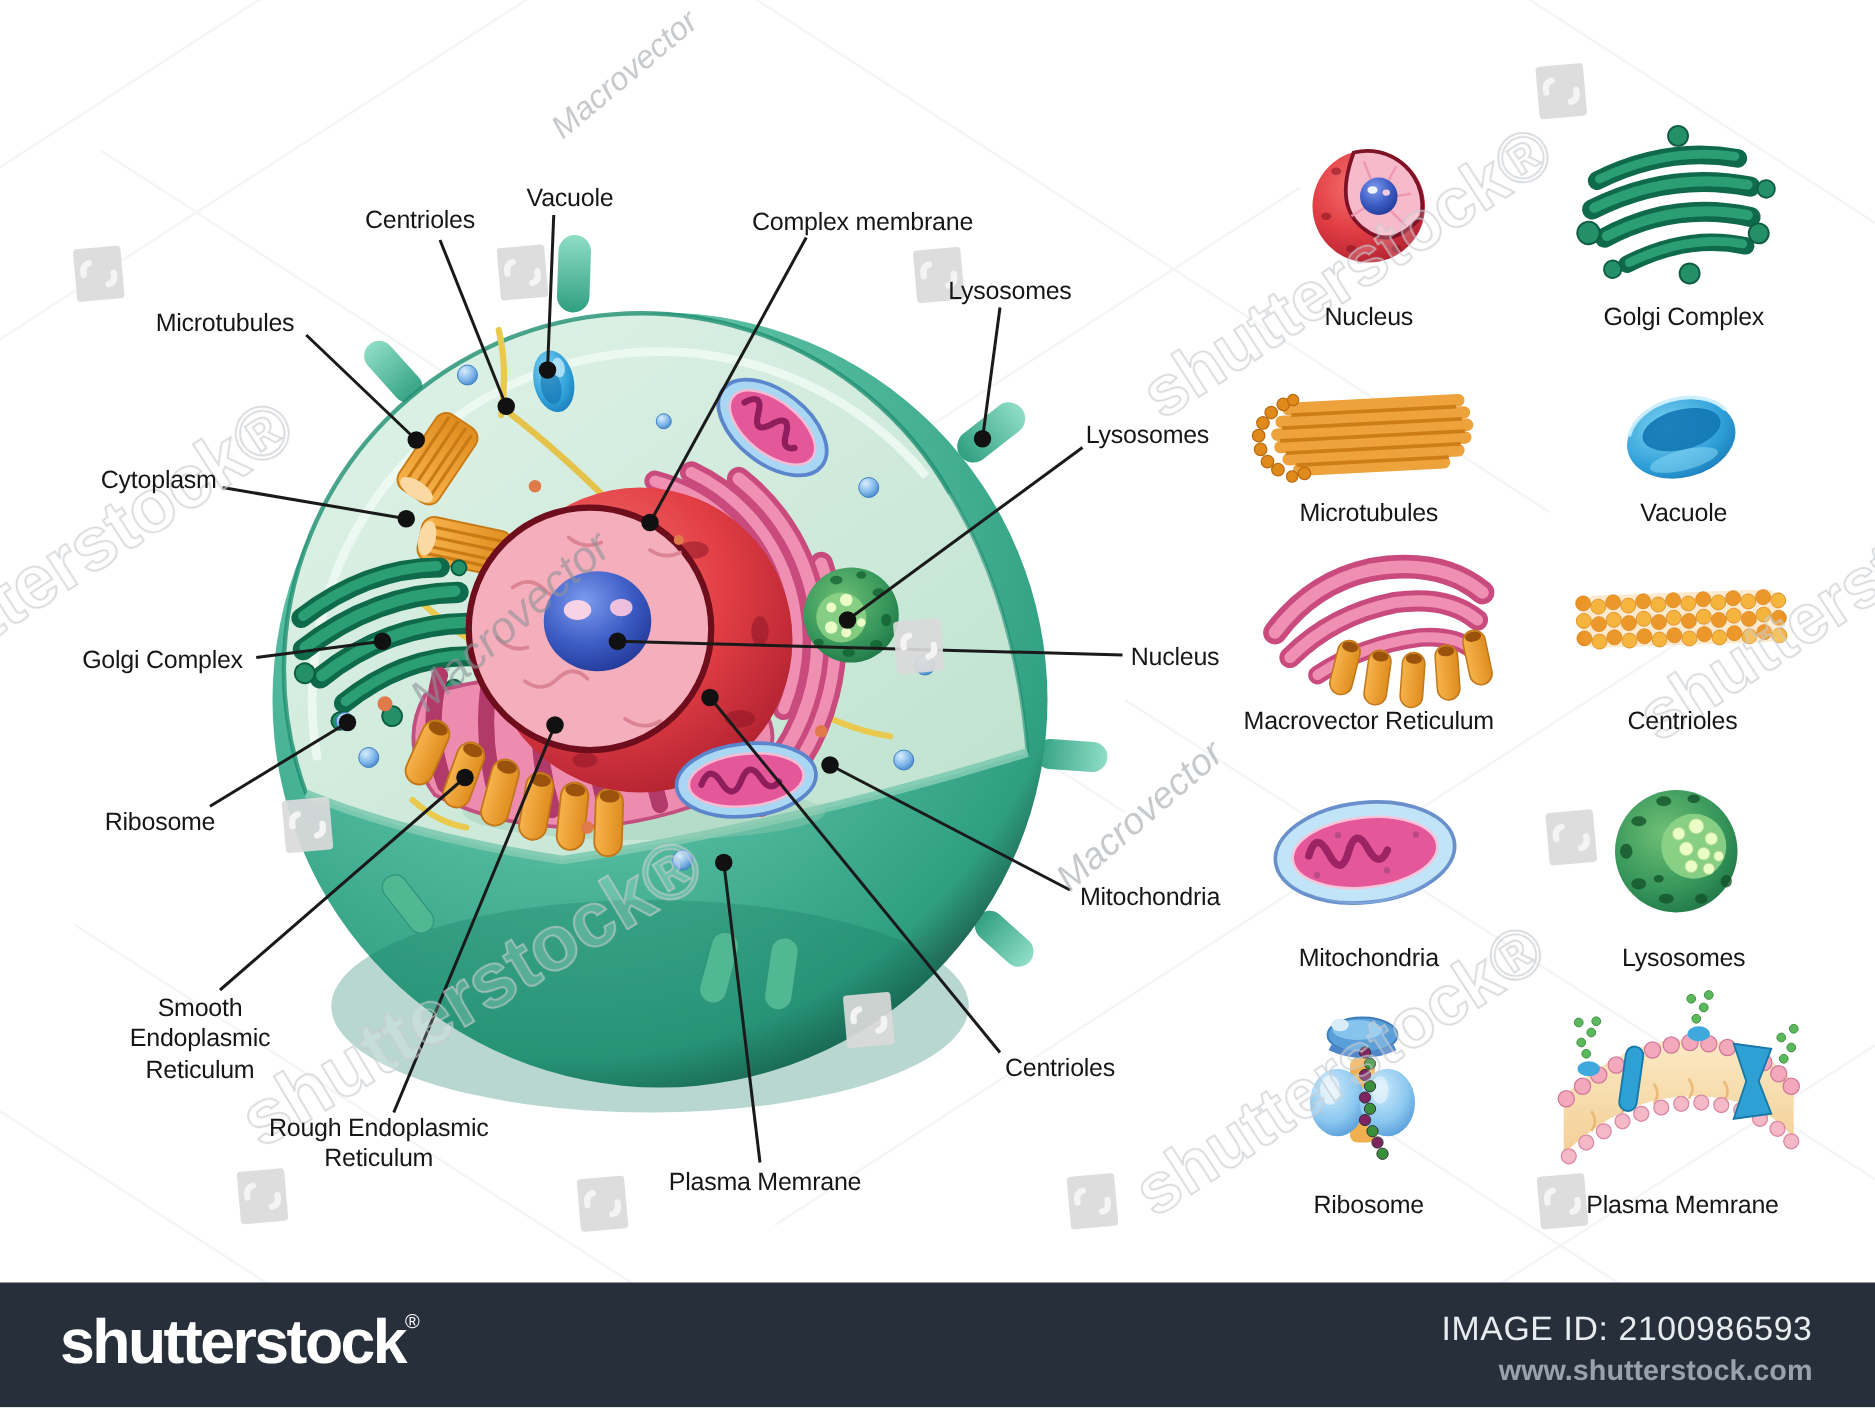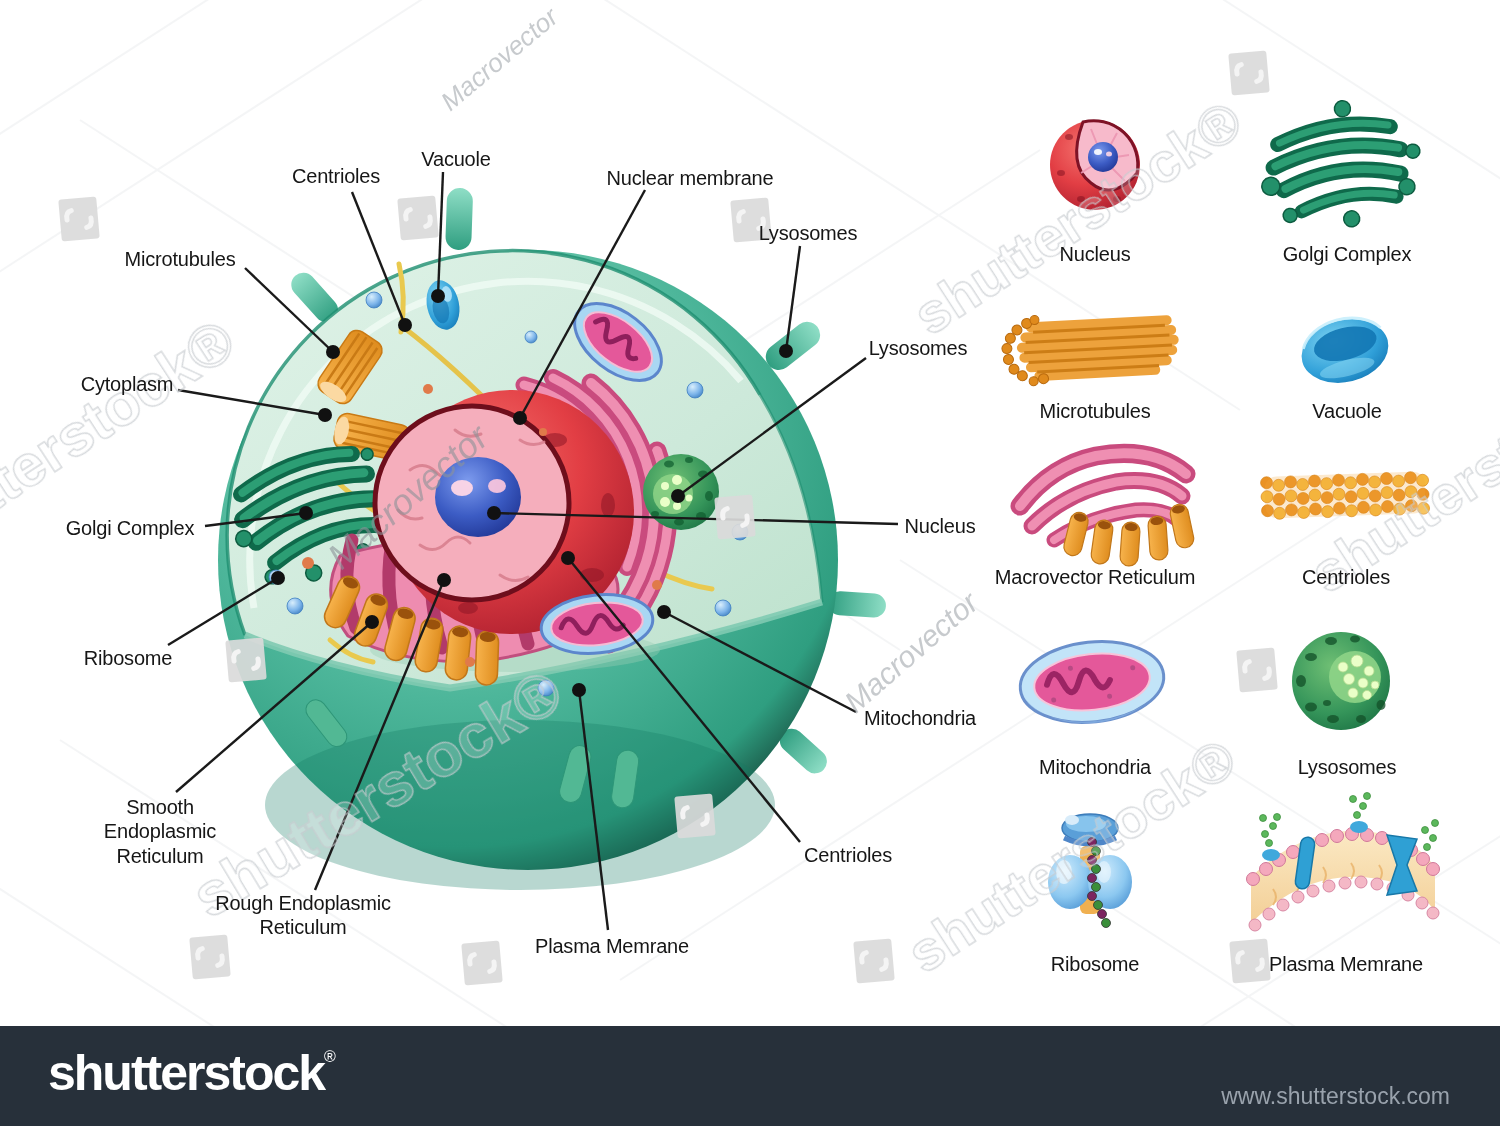--- a/index.html
+++ b/index.html
@@ -10,21 +10,21 @@
   .dlabel{position:absolute;transform:translateX(-50%);font-size:20px;line-height:1.22;
           color:#161616;text-align:center;white-space:pre-line;letter-spacing:-0.2px;}
   .llabel{position:absolute;transform:translateX(-50%);font-size:20px;color:#161616;
           text-align:center;white-space:nowrap;letter-spacing:-0.2px;}
   svg{position:absolute;left:0;top:0;}
   .footer{position:absolute;left:0;top:1026px;width:1500px;height:100px;background:#27303a;}
   .flogo{position:absolute;left:48px;top:18px;color:#ffffff;font-size:50px;font-weight:bold;
          letter-spacing:-2px;}
   .flogo sup{font-size:16px;font-weight:normal;vertical-align:28px;letter-spacing:0;}
   .fid{position:absolute;right:50px;top:22px;color:#e8ecf0;font-size:27px;letter-spacing:.5px;}
-  .fsite{position:absolute;right:50px;top:57px;color:#99a2ac;font-size:23px;}
+  .fsite{position:absolute;right:50px;top:57px;color:#99a2ac;font-size:23px;font-weight:bold;}
 </style>
 </head>
 <body>
 
 <div id="canvas">
 
   <svg width="1500" height="1026" viewBox="0 0 1500 1026">
     <defs>
       <radialGradient id="gCell" cx="38%" cy="30%" r="85%">
         <stop offset="0" stop-color="#9fe2c9"></stop>
@@ -694,21 +694,21 @@
         <text transform="translate(1088,234) rotate(-33)" font-size="56">shutterstock®</text>
         <text transform="translate(1082,872) rotate(-33)" font-size="56">shutterstock®</text>
         <text transform="translate(1485,492) rotate(-33)" font-size="56">shutterstock®</text>
       </g>
     </g>
   </svg>
 
 
   <div class="dlabel" style="left:336px;top:164px">Centrioles</div>
   <div class="dlabel" style="left:456px;top:147px">Vacuole</div>
-  <div class="dlabel" style="left:690px;top:166px">Nuclear membrane</div>
+  <div class="dlabel" style="left:690px;top:166px">Complex membrane</div>
   <div class="dlabel" style="left:808px;top:221px">Lysosomes</div>
   <div class="dlabel" style="left:180px;top:247px">Microtubules</div>
   <div class="dlabel" style="left:127px;top:372px">Cytoplasm</div>
   <div class="dlabel" style="left:918px;top:336px">Lysosomes</div>
   <div class="dlabel" style="left:130px;top:516px">Golgi Complex</div>
   <div class="dlabel" style="left:940px;top:514px">Nucleus</div>
   <div class="dlabel" style="left:128px;top:646px">Ribosome</div>
   <div class="dlabel" style="left:920px;top:706px">Mitochondria</div>
   <div class="dlabel" style="left:160px;top:795px">Smooth
 Endoplasmic
@@ -724,15 +724,16 @@
   <div class="llabel" style="left:1347px;top:400px">Vacuole</div>
   <div class="llabel" style="left:1095px;top:566px">Macrovector Reticulum</div>
   <div class="llabel" style="left:1346px;top:566px">Centrioles</div>
   <div class="llabel" style="left:1095px;top:756px">Mitochondria</div>
   <div class="llabel" style="left:1347px;top:756px">Lysosomes</div>
   <div class="llabel" style="left:1095px;top:953px">Ribosome</div>
   <div class="llabel" style="left:1346px;top:953px">Plasma Memrane</div>
 
   <div class="footer">
     <div class="flogo"><span>shutterstock</span><sup>®</sup></div>
+    <div class="fid"><span>IMAGE ID:</span> <span>2100986593</span></div>
     <div class="fsite">www.shutterstock.com</div>
   </div>
 </div>
 
 </body></html>

